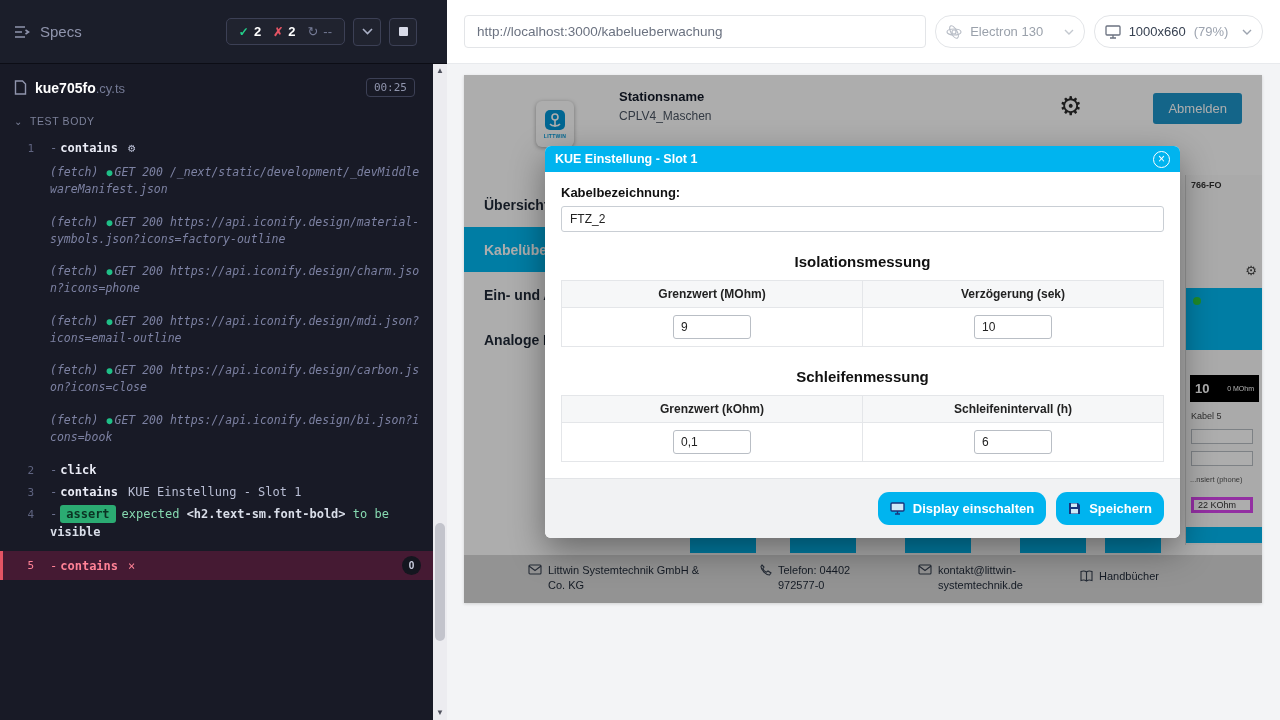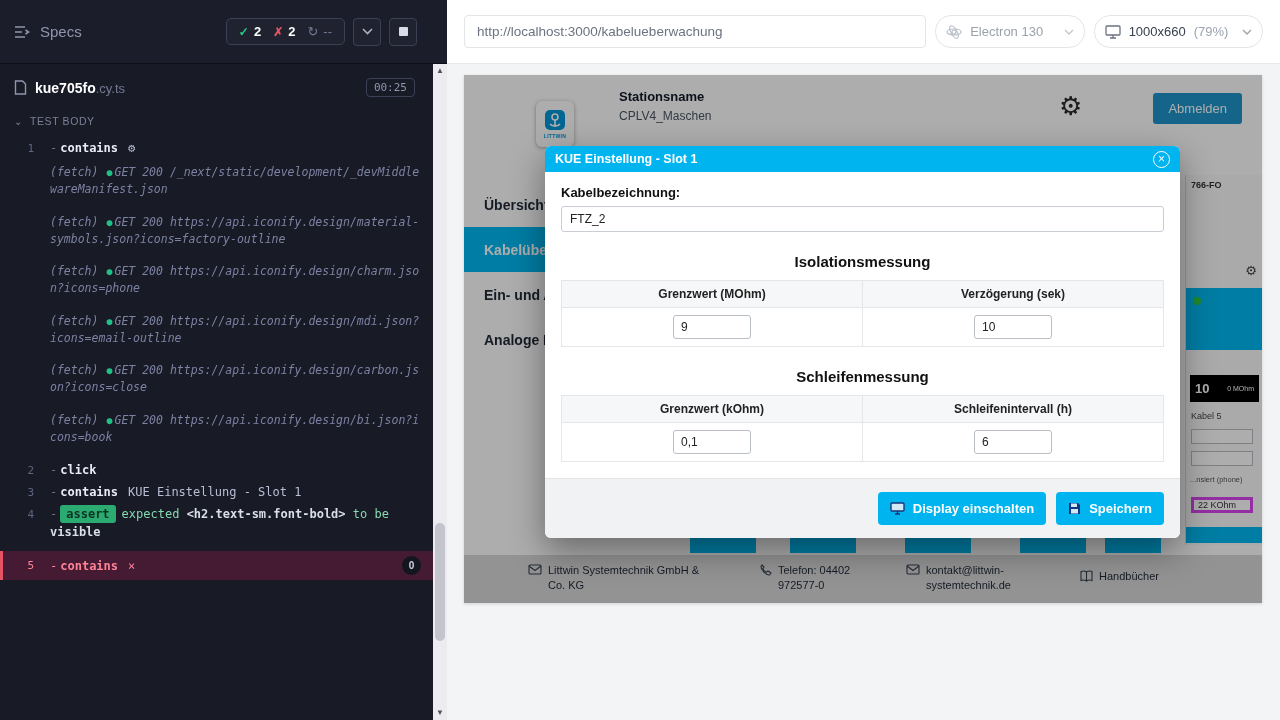--- a/index.html
+++ b/index.html
@@ -104,21 +104,21 @@
   .modal-close{width:17px;height:17px;border:1.5px solid #fff;border-radius:50%;color:#fff;font-size:12px;line-height:14px;text-align:center;cursor:pointer;background:transparent}
   .modal-body{padding:13px 16px 0}
   .field-label{font-size:13px;font-weight:bold;color:#111;margin-bottom:6px}
   .field-input{width:100%;height:26px;border:1px solid #c9ced4;border-radius:3px;padding:0 8px;font-size:12px;color:#222;font-family:"Liberation Sans",sans-serif}
   .section-heading{text-align:center;font-size:15px;font-weight:bold;color:#111;margin:21px 0 10px}
   .mtable{width:100%;border-collapse:collapse;border:1px solid #e4e6e9}
   .mtable th{background:#f6f7f8;border:1px solid #e4e6e9;font-size:12px;font-weight:bold;color:#222;height:27px;width:50%}
   .mtable td{border:1px solid #e4e6e9;height:39px;text-align:center}
   .cell-input{width:78px;height:24px;border:1px solid #b9bec5;border-radius:3px;padding:0 7px;font-size:12px;color:#222;font-family:"Liberation Sans",sans-serif}
   .modal-footer{margin-top:auto;background:#f1f2f3;border-top:1px solid #e2e4e7;height:60px;flex:none;display:flex;align-items:center;justify-content:flex-end;gap:10px;padding:0 16px}
-  .btn-cyan{display:flex;align-items:center;gap:8px;background:#00b4ef;color:#fff;font-weight:bold;font-size:13px;border:none;border-radius:4px;padding:9px 12px;cursor:pointer;font-family:"Liberation Sans",sans-serif}
+  .btn-cyan{display:flex;align-items:center;gap:8px;background:#00b4ef;color:#fff;font-weight:bold;font-size:13px;border:none;border-radius:11px;padding:9px 12px;cursor:pointer;font-family:"Liberation Sans",sans-serif}
 </style>
 </head>
 <body>
 
 <aside class="runner">
   <header class="runner-header">
     <div class="specs-btn">
       <svg width="17" height="14" viewBox="0 0 17 14">
           <g stroke="#9095ad" stroke-width="1.6" fill="none">
             <path d="M1 2h10M1 7h7M1 12h10"></path>
@@ -326,21 +326,21 @@
           </g>
         </svg>
       <span>Littwin Systemtechnik GmbH &amp; Co. KG</span>
     </div>
     <div class="foot-item" style="left:296px;width:132px">
       <svg width="12" height="12" viewBox="0 0 12 12">
           <path d="M2 1l2 2-1.2 1.6c.7 1.6 2 2.9 3.6 3.6L8 7l3 2-1.5 2C6 11 1 6 1 2.5z" fill="none" stroke="#374151" stroke-width="1.1"></path>
         </svg>
       <span>Telefon: 04402 972577-0</span>
     </div>
-    <div class="foot-item" style="left:442px;width:122px">
+    <div class="foot-item" style="left:454px;width:122px">
       <svg width="14" height="11" viewBox="0 0 14 11">
           <g stroke="#374151" stroke-width="1.1" fill="none">
             <rect x="1" y="1" width="12" height="9" rx="1"></rect>
             <path d="M1 2l6 4.5L13 2"></path>
           </g>
         </svg>
       <span>kontakt@littwin-systemtechnik.de</span>
     </div>
     <div class="foot-item" style="left:616px;top:14px">
       <svg width="13" height="12" viewBox="0 0 13 12">

